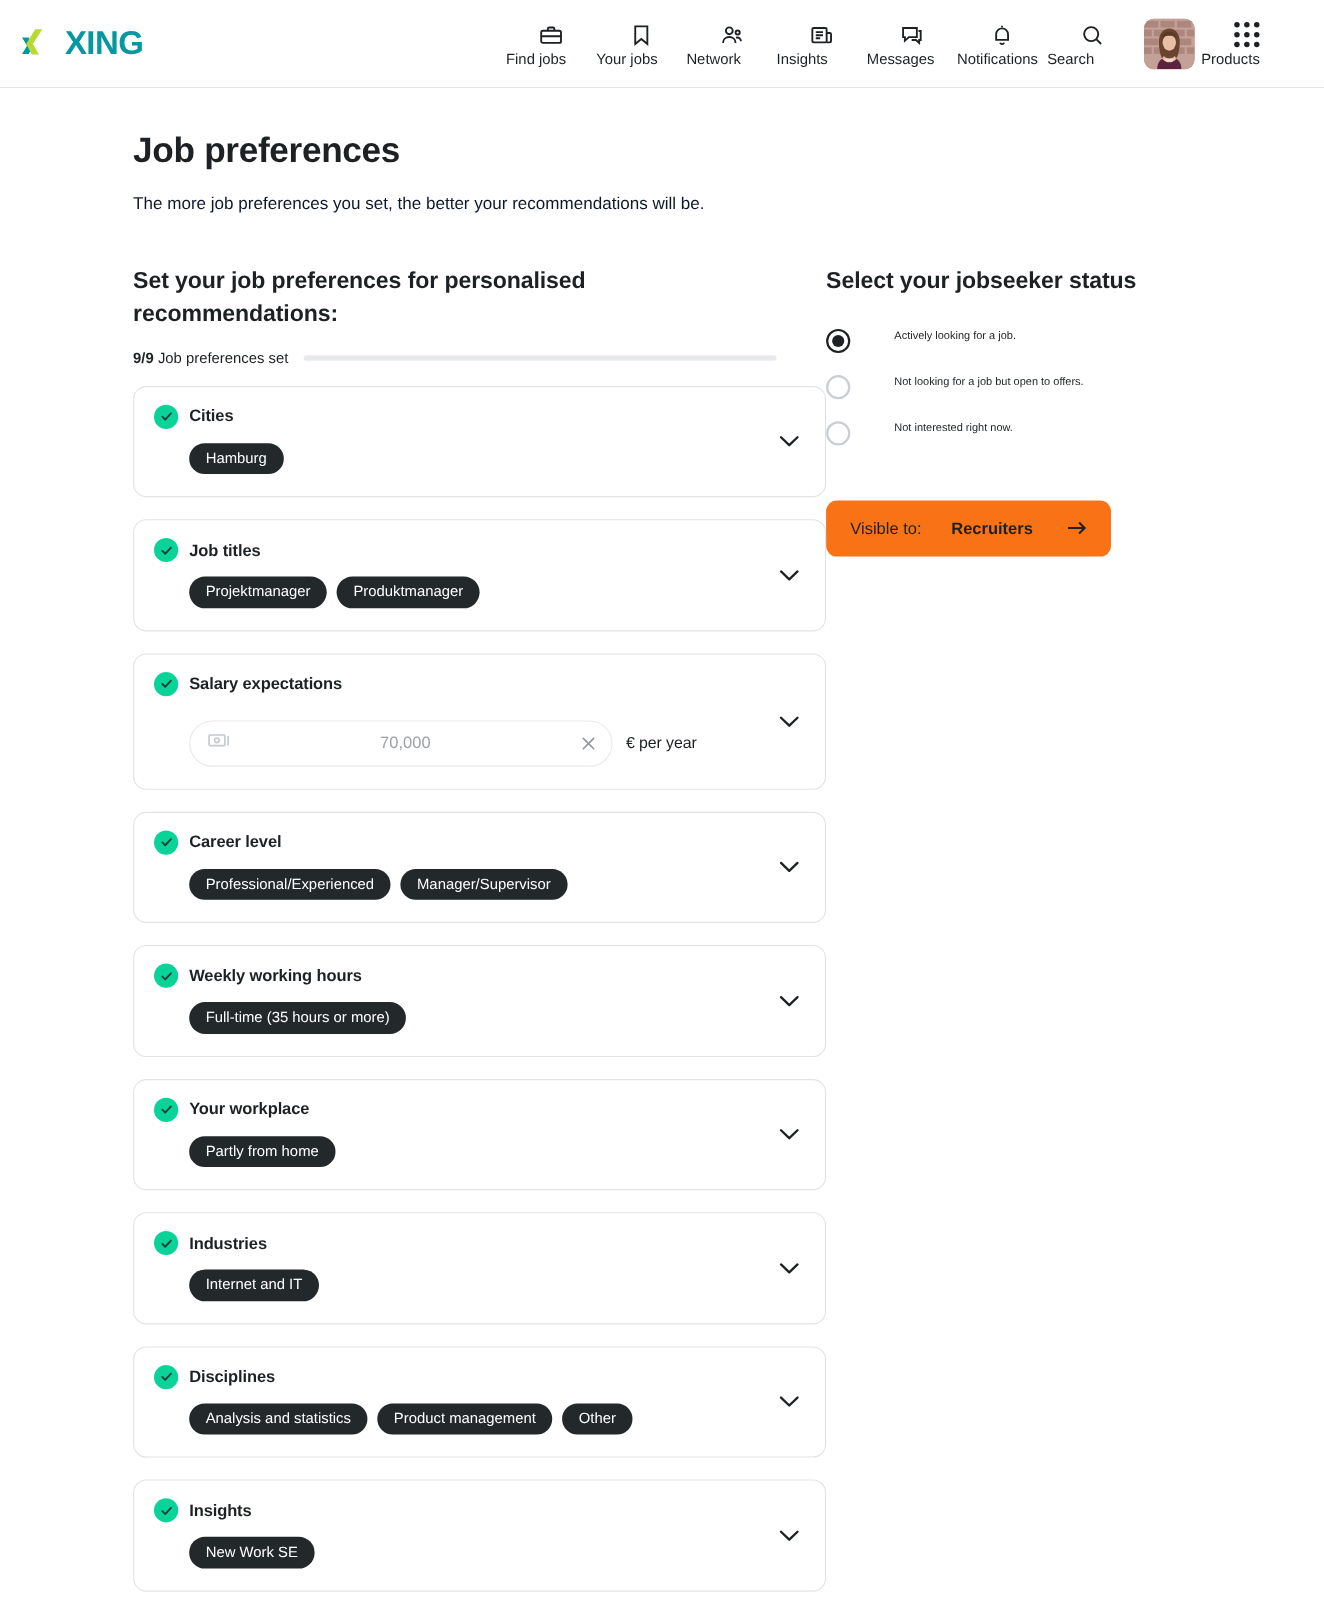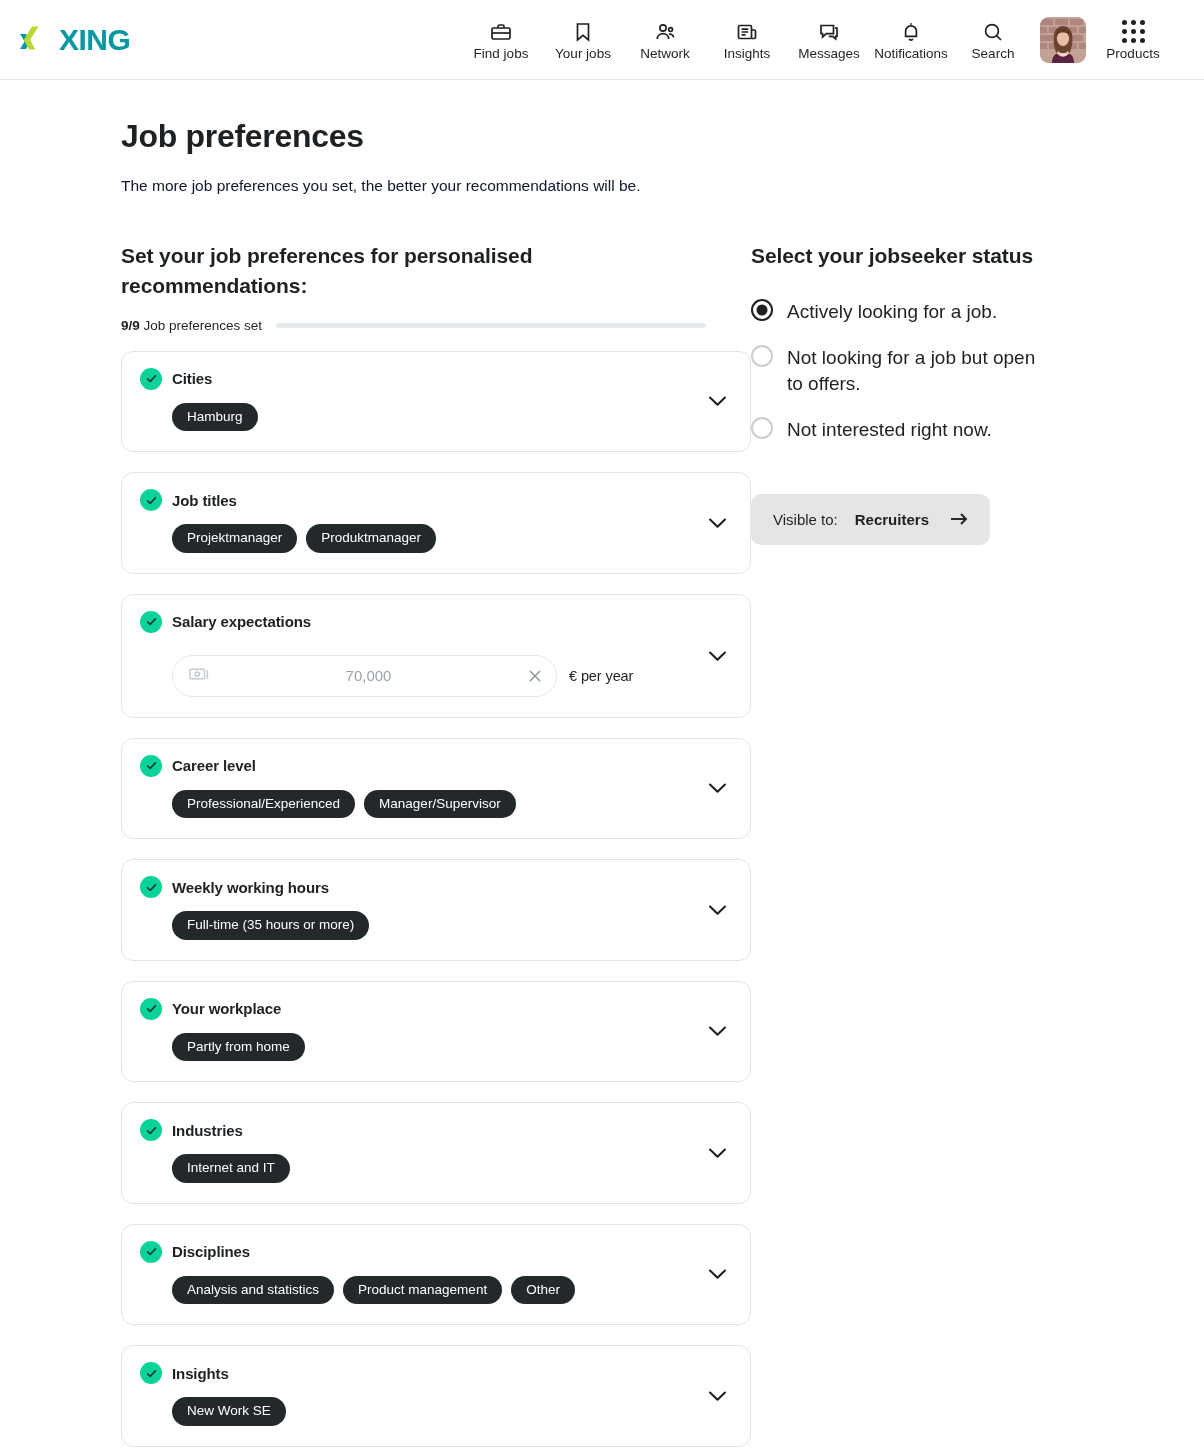--- a/index.html
+++ b/index.html
@@ -45,21 +45,20 @@
     height: 80px;
     display: flex;
     align-items: center;
     gap: 0px;
   }
   .nav-item {
     width: 82px;
     height: 80px;
     display: flex;
     flex-direction: column;
-    align-items: center;
     justify-content: center;
     gap: 3px;
     cursor: pointer;
     text-decoration: none;
     color: #1d2124;
   }
   .nav-item .ico { height: 24px; display: flex; align-items: center; justify-content: center; }
   .nav-label { font-size: 13.5px; line-height: 1; white-space: nowrap; }
 
   .avatar {
@@ -240,34 +239,35 @@
   .radio.checked::after {
     content: "";
     position: absolute;
     left: 50%; top: 50%;
     transform: translate(-50%, -50%);
     width: 11px; height: 11px;
     border-radius: 50%;
     background: #1d2124;
   }
   .radio-label {
-    font-size: 19px;
+    font-size: 10px;
     line-height: 1.38;
     max-width: 250px;
     padding-top: 1px;
+    margin-left: 26px;
   }
 
   .visible-box {
     margin-top: 31px;
-    background: #e5e5e5;
+    background: #f97316;
     border-radius: 10px;
     padding: 17px 22px;
     display: inline-flex;
     align-items: center;
-    gap: 17px;
+    gap: 27px;
     cursor: pointer;
   }
   .visible-lead { font-size: 15px; }
   .visible-val { font-size: 15px; font-weight: bold; }
   .arrow-ico { display: flex; align-items: center; margin-left: 4px; }
 </style>
 </head>
 <body>
 
 <div class="header">

